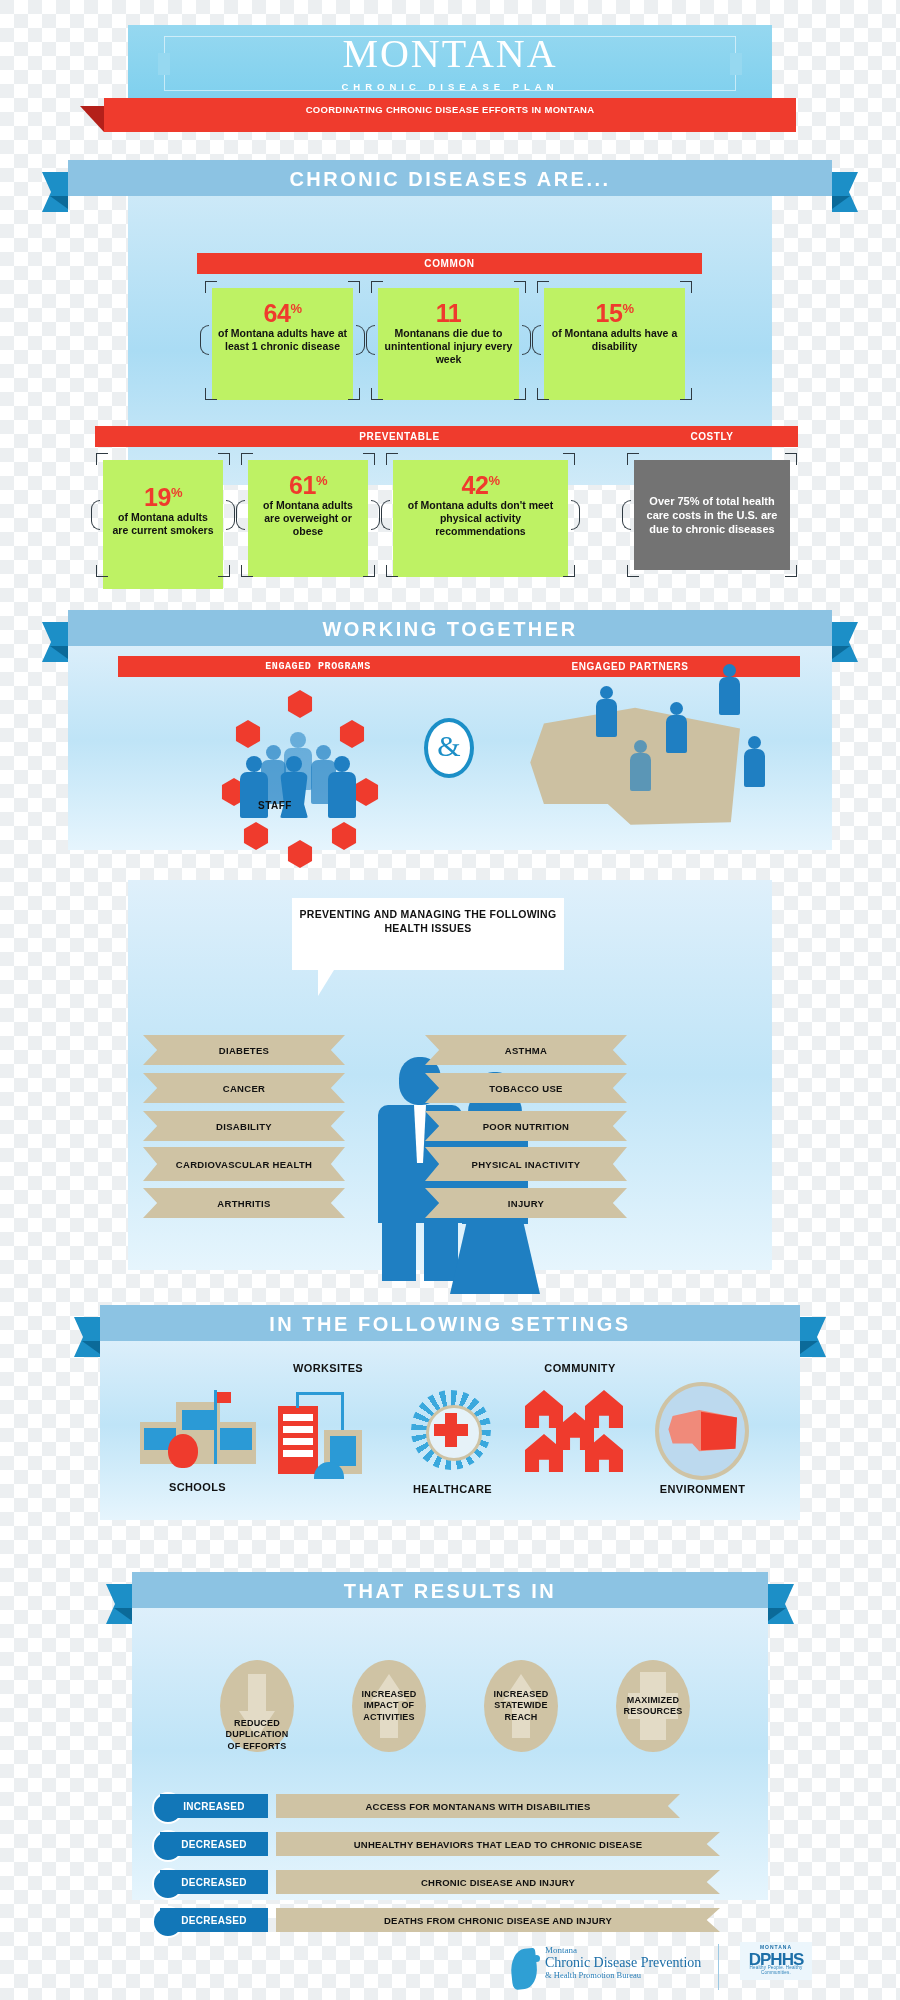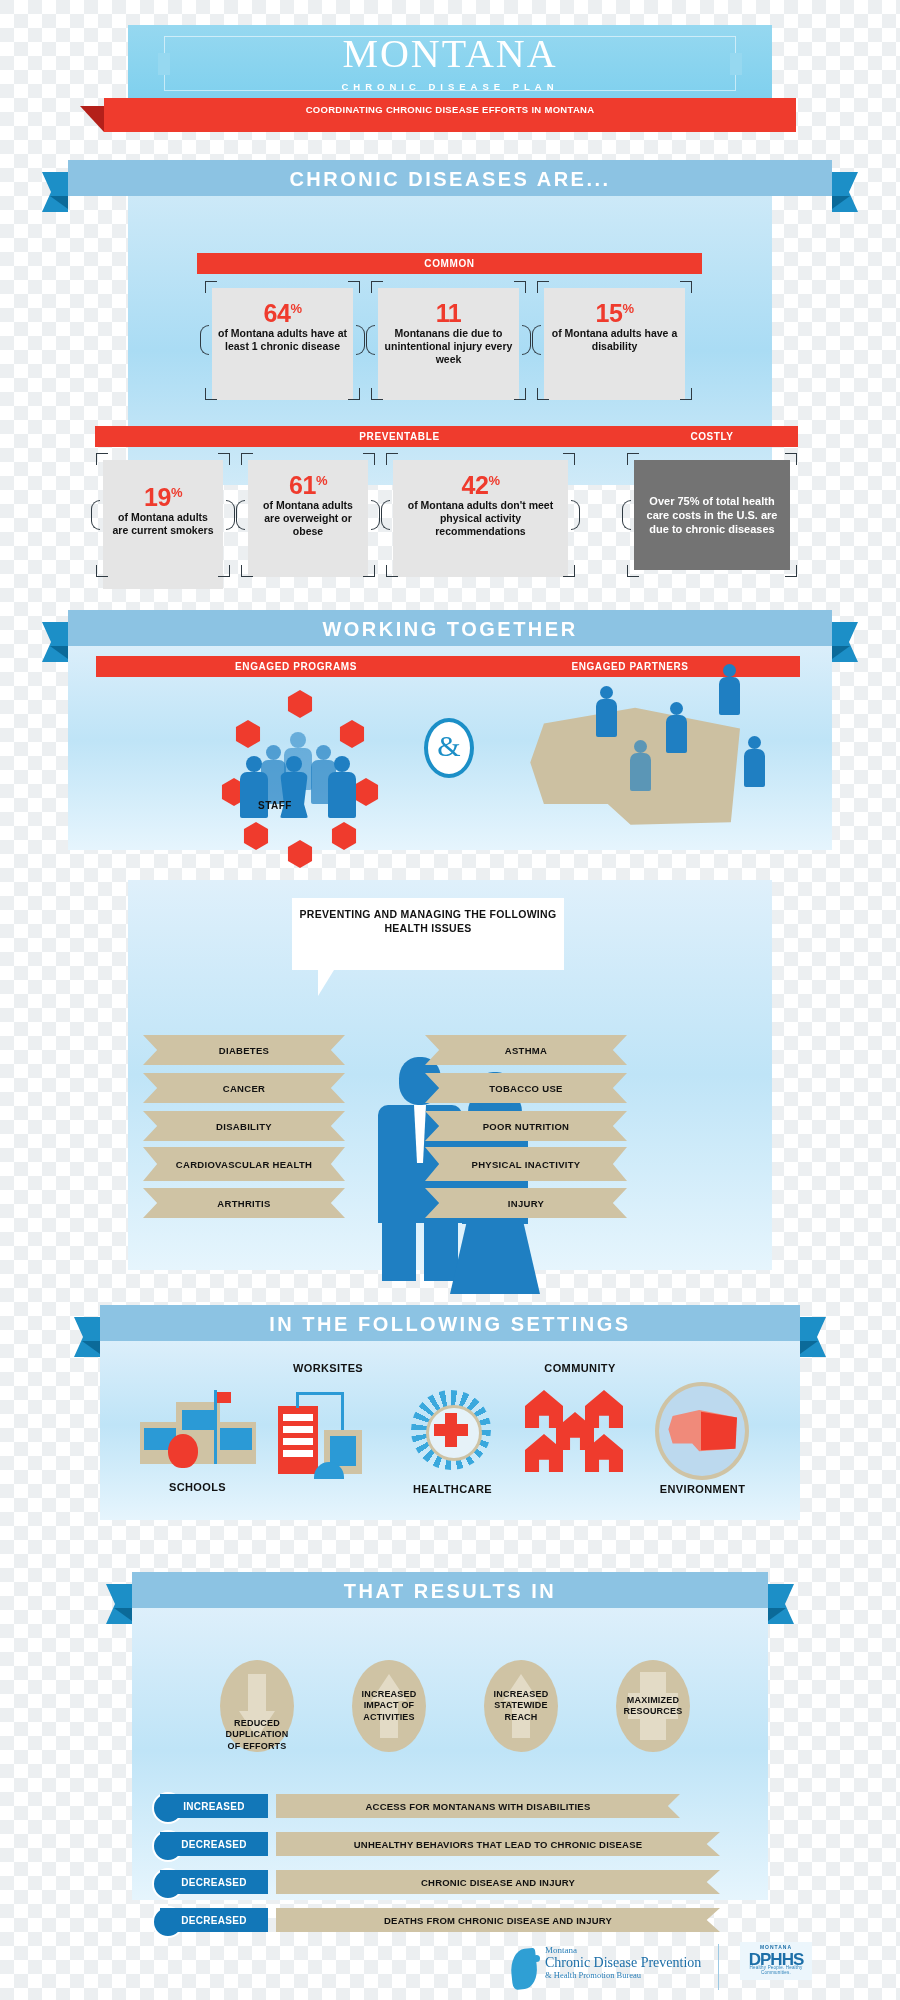--- a/index.html
+++ b/index.html
@@ -47,21 +47,21 @@
   .banner .sL,.banner .sR{position:absolute;top:36px;width:18px;height:13px;background:#0b6a99;}
   .banner .sL{left:-18px;clip-path:polygon(0 0,100% 0,100% 100%);}
   .banner .sR{right:-18px;clip-path:polygon(0 0,100% 0,0 100%);}
 
   
   .catbar{position:absolute;height:21px;background:#ef3b2d;}
   .catbar span{position:absolute;left:0;right:0;top:5px;text-align:center;color:#fff;
     font-size:10px;font-weight:700;letter-spacing:.6px;}
 
   
-  .card{position:absolute;background:#e5e5e5;text-align:center;}
+  .card{position:absolute;background:#bef264;text-align:center;}
   .card .num{color:#ef3b2d;font-size:25px;font-weight:700;line-height:27px;letter-spacing:-.5px;}
   .card .num sup{font-size:13px;vertical-align:super;font-weight:700;}
   .card .cap{color:#111;font-size:10.5px;font-weight:700;line-height:13px;padding:0 6px;}
   .card.blue{background:#737373;}
   .card.blue .cap{color:#fff;font-size:11px;line-height:14px;}
 
   
   .brk{position:absolute;pointer-events:none;}
   .brk i{position:absolute;border-color:#2f3a42;border-style:solid;border-width:0;width:11px;height:11px;}
   .brk i.tl{left:0;top:0;border-left-width:1.6px;border-top-width:1.6px;}
@@ -261,21 +261,21 @@
 
   <div class="panel light" style="left:68px;top:630px;width:764px;height:220px;"></div>
   <div class="banner" style="left:68px;top:610px;width:764px;">
     <div class="wL"></div>
     <div class="wR"></div>
     <div class="sL"></div>
     <div class="sR"></div>
     <div class="btxt">WORKING TOGETHER</div>
   </div>
 
-  <div class="catbar" style="left:96px;top:656px;width:400px;">
+  <div class="catbar" style="left:118px;top:656px;width:400px;font-family:Liberation Mono, monospace;">
     <span>ENGAGED PROGRAMS</span>
   </div>
   <div class="catbar" style="left:460px;top:656px;width:340px;">
     <span>ENGAGED PARTNERS</span>
   </div>
 
   <div class="hexwrap" style="left:220px;top:690px;width:160px;height:150px;">
     <div class="hex" style="left:66px;top:0;"></div>
     <div class="hex" style="left:14px;top:30px;"></div>
     <div class="hex" style="left:118px;top:30px;"></div>

